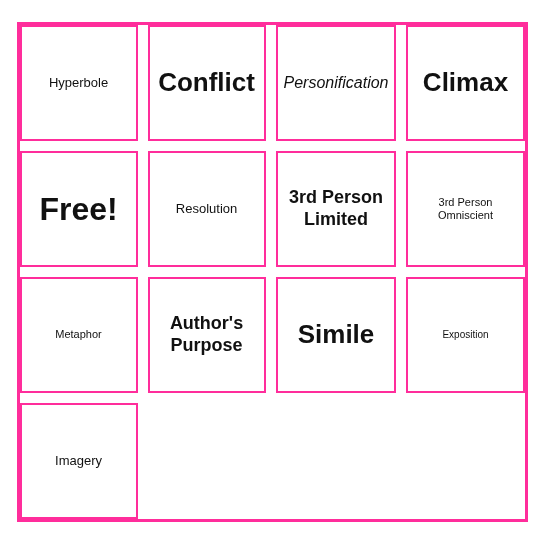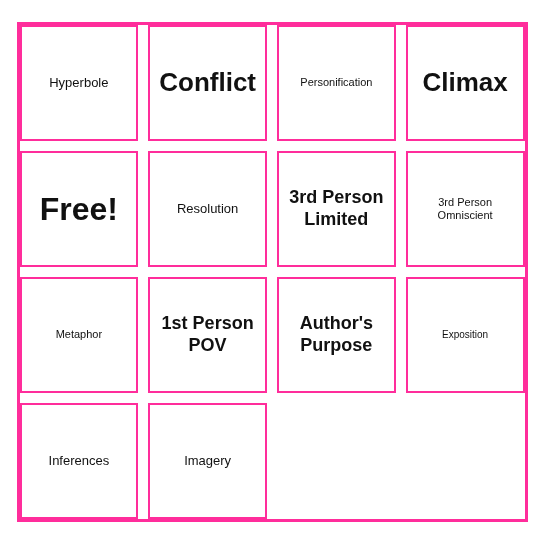--- a/index.html
+++ b/index.html
@@ -32,25 +32,24 @@
       color: #111;
       line-height: 1.2;
     }
   </style>
 </head>
 <body>
 
 <div class="bingo-board">
 <div class="cell" style="font-size: 13px; font-weight: normal;">Hyperbole</div>
     <div class="cell" style="font-size: 26px; font-weight: bold;">Conflict</div>
-    <div class="cell" style="font-size: 11px; font-weight: normal;">Personification</div>
+    <div class="cell" style="font-size: 16px; font-weight: normal; font-style: italic;">Personification</div>
     <div class="cell" style="font-size: 26px; font-weight: bold;">Climax</div>
     <div class="cell" style="font-size: 32px; font-weight: bold;">Free!</div>
     <div class="cell" style="font-size: 13px; font-weight: normal;">Resolution</div>
     <div class="cell" style="font-size: 18px; font-weight: bold;">3rd Person Limited</div>
     <div class="cell" style="font-size: 11px; font-weight: normal;">3rd Person Omniscient</div>
     <div class="cell" style="font-size: 11px; font-weight: normal;">Metaphor</div>
-    <div class="cell" style="font-size: 18px; font-weight: bold;">1st Person POV</div>
     <div class="cell" style="font-size: 18px; font-weight: bold;">Author's Purpose</div>
+    <div class="cell" style="font-size: 26px; font-weight: bold;">Simile</div>
     <div class="cell" style="font-size: 10px; font-weight: normal;">Exposition</div>
-    <div class="cell" style="font-size: 13px; font-weight: normal;">Inferences</div>
     <div class="cell" style="font-size: 13px; font-weight: normal;">Imagery</div>
   </div>
 
 </body></html>

